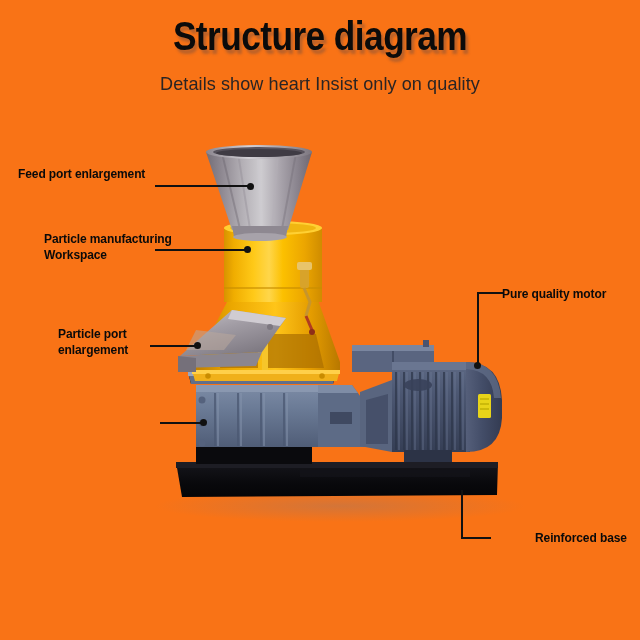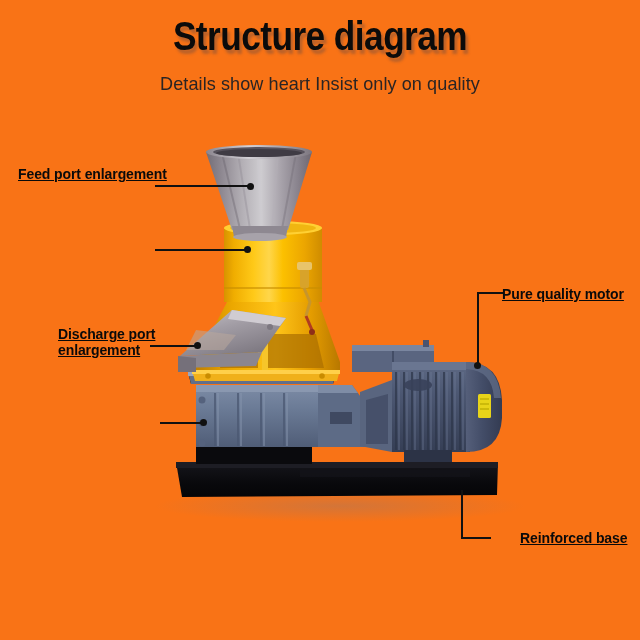--- a/index.html
+++ b/index.html
@@ -41,27 +41,26 @@
     font-size: 19px;
     font-weight: 400;
     color: #2a2424;
     letter-spacing: 0.1px;
     transform: scaleX(0.95);
   }
 
   
   .callout {
     position: absolute;
-    font-size: 14px;
+    font-size: 12px;
     font-weight: bold;
     color: #0a0a0a;
     line-height: 16px;
     white-space: pre-line;
     letter-spacing: -0.1px;
-    text-decoration: underline;
   }
   .lead-line {
     position: absolute;
     background: #111;
     height: 2px;
   }
   .lead-vert {
     position: absolute;
     background: #111;
     width: 2px;
@@ -309,33 +308,35 @@
 
       <path d="M232,226 L288,226 L286,237 L234,237 Z" fill="#8e8891"></path>
       <ellipse cx="260" cy="237" rx="27" ry="4" fill="#a7a2aa"></ellipse>
     </g>
   </svg>
 
   <div class="callout" style="left:18px; top:166px;">Feed port enlargement</div>
   <div class="lead-line" style="left:155px; top:185px; width:95px;"></div>
   <div class="lead-dot" style="left:247px; top:183px;"></div>
 
+  <div class="callout" style="left:44px; top:231px;">Particle manufacturing
+Workspace</div>
   <div class="lead-line" style="left:155px; top:249px; width:92px;"></div>
   <div class="lead-dot" style="left:244px; top:246px;"></div>
 
-  <div class="callout" style="left:58px; top:326px;">Discharge port
+  <div class="callout" style="left:58px; top:326px;">Particle port
 enlargement</div>
   <div class="lead-line" style="left:150px; top:345px; width:48px;"></div>
   <div class="lead-dot" style="left:194px; top:342px;"></div>
 
   <div class="lead-line" style="left:160px; top:422px; width:44px;"></div>
   <div class="lead-dot" style="left:200px; top:419px;"></div>
 
   <div class="callout" style="left:502px; top:286px;">Pure quality motor</div>
   <div class="lead-line" style="left:477px; top:292px; width:26px;"></div>
   <div class="lead-vert" style="left:477px; top:292px; height:75px;"></div>
   <div class="lead-dot" style="left:474px; top:362px;"></div>
 
-  <div class="callout" style="left:492px; top:530px;padding-left:28px;">Reinforced base</div>
+  <div class="callout" style="left:507px; top:530px;padding-left:28px;">Reinforced base</div>
   <div class="lead-line" style="left:461px; top:537px; width:30px;"></div>
   <div class="lead-vert" style="left:461px; top:490px; height:48px;"></div>
 
 </div>
 
 </body></html>

